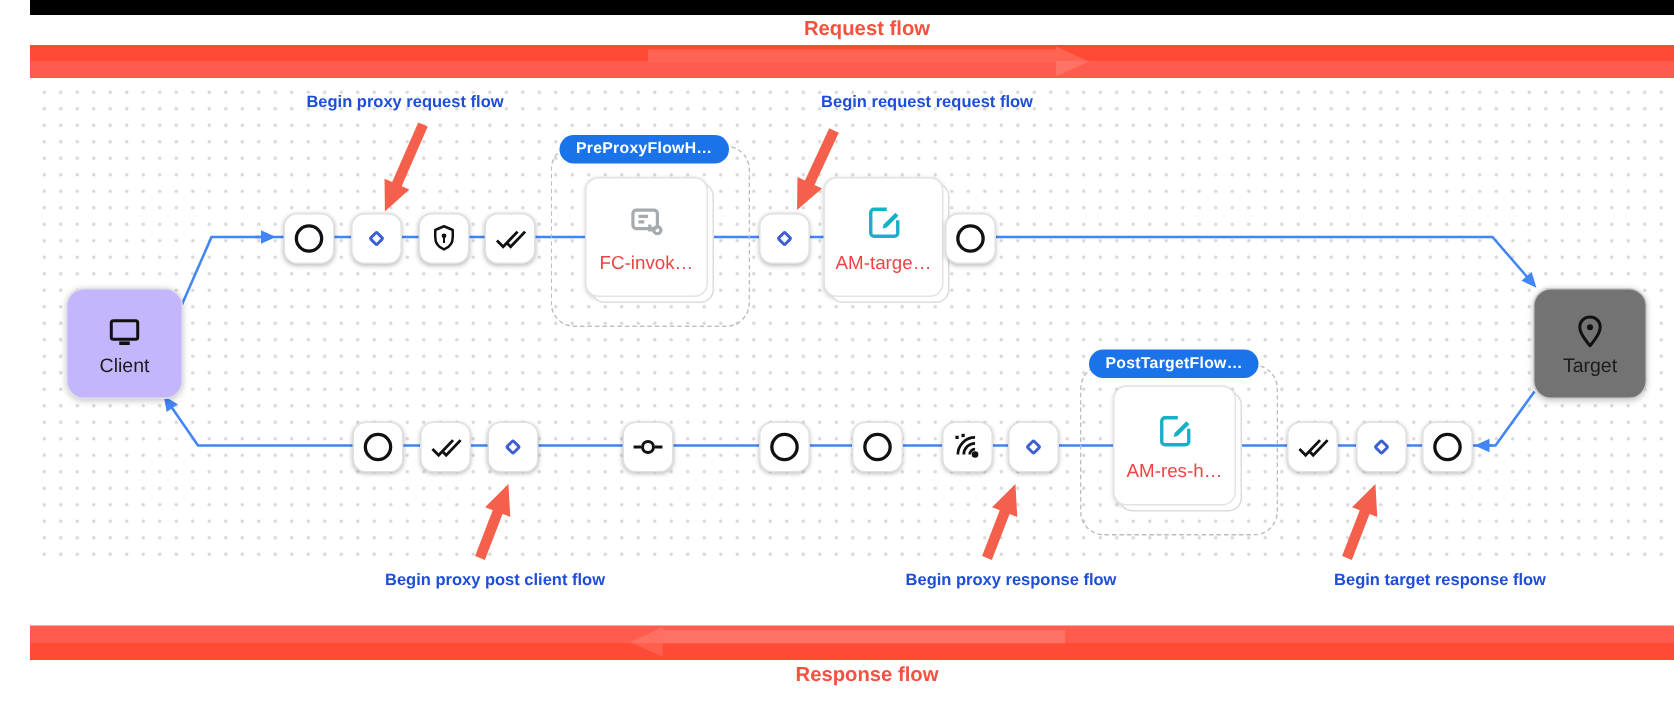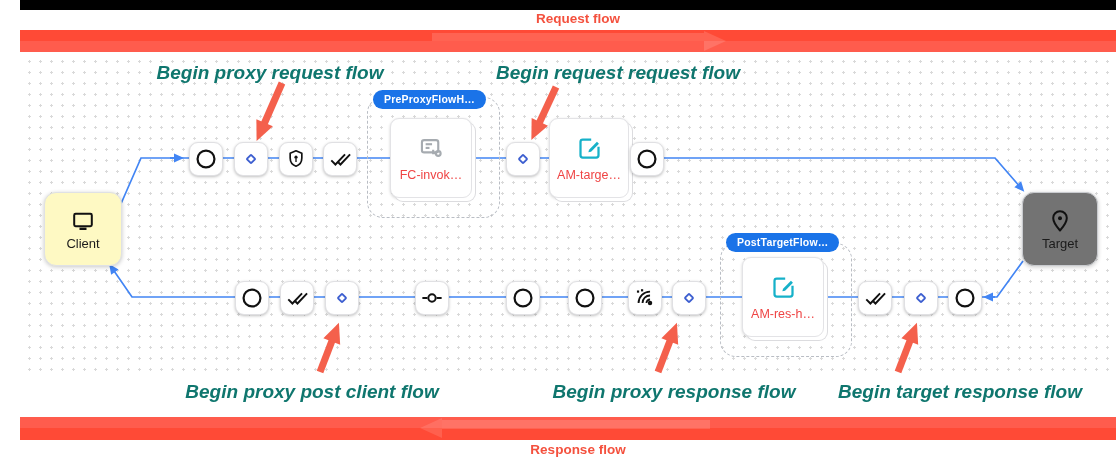--- a/index.html
+++ b/index.html
@@ -18,26 +18,26 @@
             border-bottom:10px solid transparent;border-right:22px solid rgba(255,255,255,.12);}
   .flow-title{position:absolute;transform:translateX(-50%);font-size:13.5px;font-weight:bold;
               color:#f4513e;white-space:nowrap;}
 
   
   .canvas{position:absolute;left:0;top:52px;width:1116px;height:321px;
           background-image:radial-gradient(circle,#d9d9d9 1.1px,transparent 1.4px);
           background-size:11px 11px;background-position:4px 4px;}
 
   
-  .ann-label{position:absolute;transform:translateX(-50%);font-size:19px;font-weight:bold;
-             color:#0f766e;white-space:nowrap;font-style:italic;}
+  .ann-label{position:absolute;transform:translateX(-50%);font-size:11px;font-weight:bold;
+             color:#1d4ed8;white-space:nowrap;}
 
   
   .endpoint{position:absolute;display:flex;flex-direction:column;align-items:center;justify-content:center;
-            gap:4px;border-radius:12px;border:1px solid #dfe1e5;background:#fef9c3;
+            gap:4px;border-radius:12px;border:1px solid #dfe1e5;background:#c4b5fd;
             box-shadow:0 1px 4px rgba(0,0,0,.22);font-size:13px;color:#1b1b1b;}
   .endpoint.gray{background:#737373;border-color:#c9cbcf;text-align:right;}
   .endpoint .lbl{line-height:1;}
 
   
   .step{position:absolute;width:32px;height:32px;border-radius:9px;border:1px solid #e0e0e3;
         background:#fff;box-shadow:0 1px 3px rgba(0,0,0,.25);
         display:flex;align-items:center;justify-content:center;}
 
   
@@ -235,21 +235,21 @@
     <svg width="20" height="20" viewBox="0 0 24 24">
       <rect x="8.4" y="8.4" width="7.2" height="7.2" rx="1" transform="rotate(45 12 12)" fill="none" stroke="#3d5fd0" stroke-width="2.3"></rect>
     </svg>
   </div>
   <div class="step" style="left:928px;top:281px;">
     <svg width="22" height="22" viewBox="0 0 24 24">
       <circle cx="12" cy="12" r="9.2" fill="none" stroke="#111" stroke-width="2.4"></circle>
     </svg>
   </div>
 
-  <div class="ann-label" style="left:292px;top:381px;text-align:right;">Begin proxy post client flow</div>
+  <div class="ann-label" style="left:310px;top:381px;text-align:right;">Begin proxy post client flow</div>
   <div class="ann-label" style="left:654px;top:381px;">Begin proxy response flow</div>
   <div class="ann-label" style="left:940px;top:381px;text-align:center;">Begin target response flow</div>
 
   <div class="band band-bottom">
     <div class="tri-left" style="left:400px;top:1px;"></div>
     <div class="band-stripe" style="left:422px;top:3px;width:268px;height:8.5px;"></div>
   </div>
   <div class="flow-title" style="left:558px;top:442px;">Response flow</div>
 
 </div>

